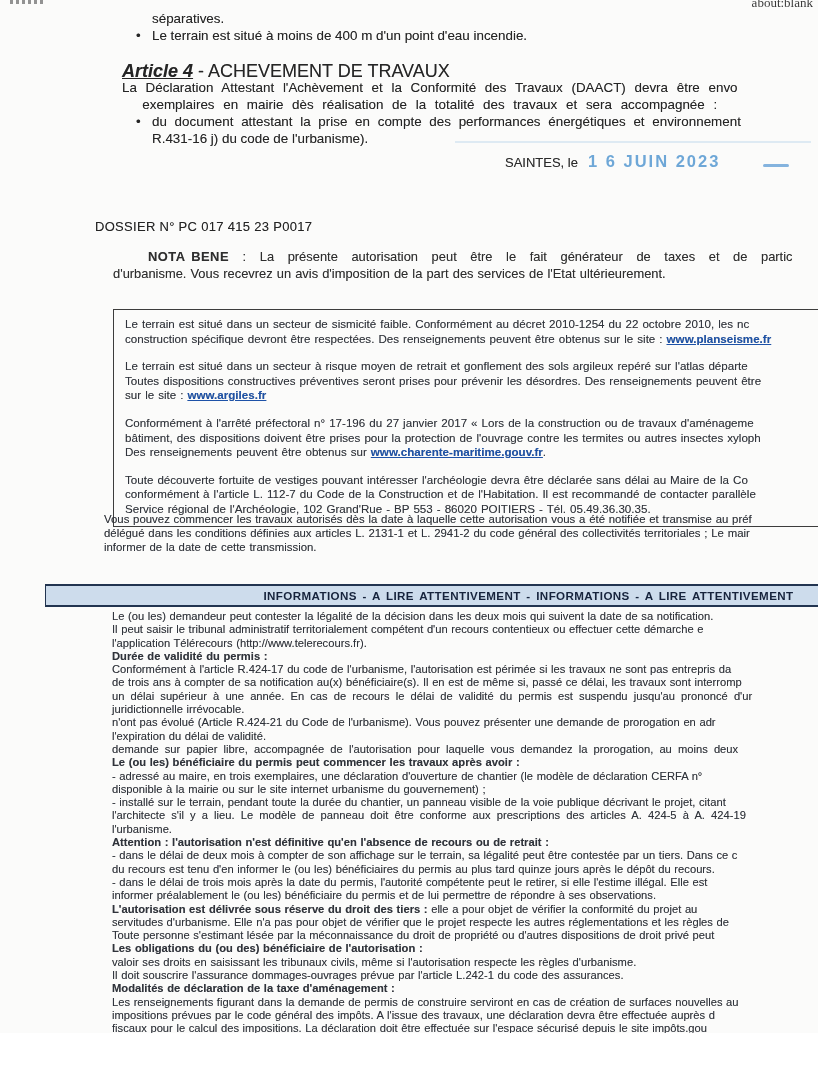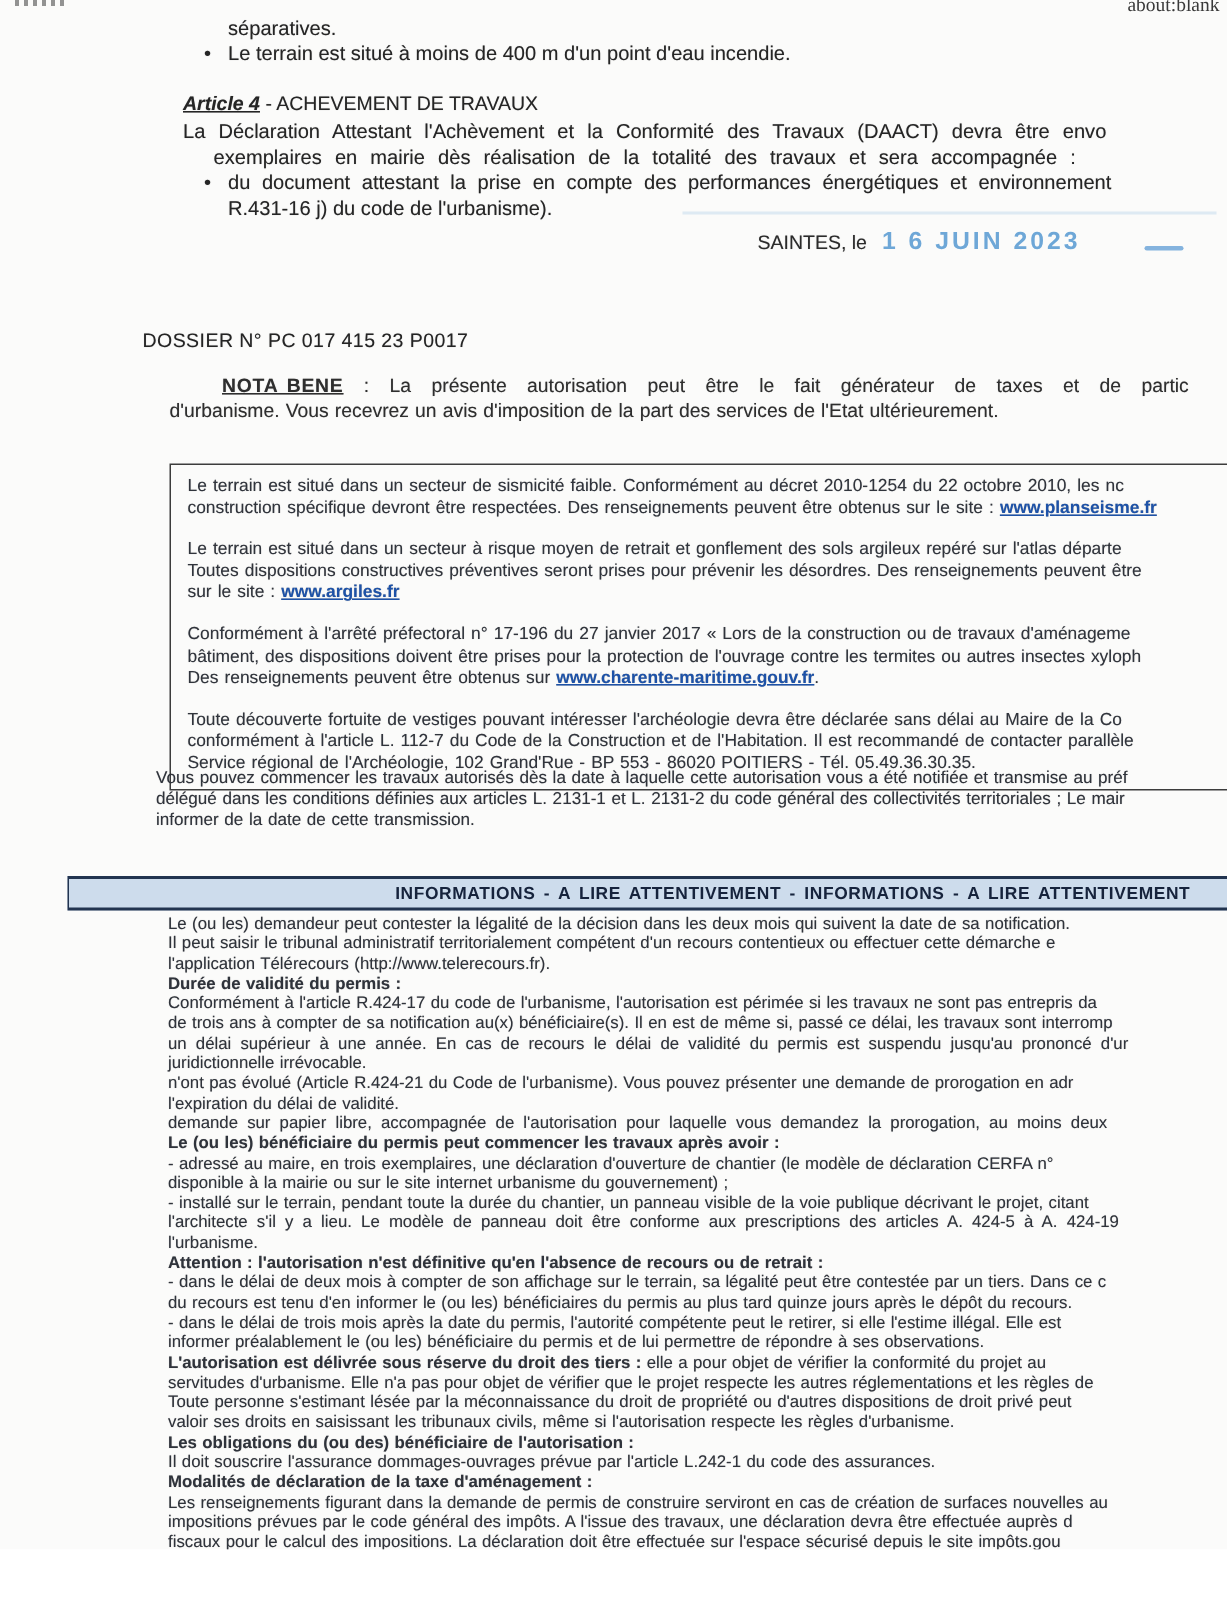--- a/index.html
+++ b/index.html
@@ -16,34 +16,34 @@
   
   .corner-artifact{left:10px;top:0;width:36px;height:4px;
     background:repeating-linear-gradient(90deg,#5a5a5a 0 3px,transparent 3px 6px);opacity:.65;}
   .url-frag{top:-5px;right:5px;font:13px "Liberation Serif",serif;color:#3a3a3a;text-shadow:none;}
 
   
   .tline{font-size:13.4px;color:#252525;}
   .sep-line{left:152px;top:11px;}
   .bullet-row{left:136px;top:28px;}
   .bullet-row .dot{display:inline-block;width:16px;}
-  .art-head{left:122px;top:61px;font-size:13px;}
+  .art-head{left:122px;top:61px;font-size:18px;}
   .art-label{font-style:italic;font-weight:bold;text-decoration:underline;}
   .top-para{left:122px;top:79px;line-height:17.3px;word-spacing:5px;text-align:center;}
   .bullet2{left:136px;top:114px;word-spacing:4px;}
   .r431{left:152px;top:131px;}
   .date-line{left:505px;top:152px;font-size:13px;color:#2b2b2b;}
   .stamp{color:#6ea7d7;font-weight:bold;font-size:16.5px;letter-spacing:2px;margin-left:10px;text-shadow:none;}
   .stamp-underline{left:763px;top:164px;width:26px;height:3px;background:#84b3de;border-radius:2px;}
   .faint-blue{left:455px;top:141px;width:356px;height:2px;background:#9cc3e5;opacity:.3;}
 
   .dossier{left:95px;top:219px;font-size:13px;letter-spacing:.3px;color:#242424;}
 
   .nota{left:113px;top:248px;width:705px;font-size:12.9px;line-height:17px;}
-  .nota-label{font-weight:bold;text-decoration:underline;letter-spacing:.5px;padding-left:35px;}
+  .nota-label{font-weight:bold;letter-spacing:.5px;padding-left:35px;}
   .nota-l1{word-spacing:10px;white-space:nowrap;}
   .nota-l1 .nota-label{word-spacing:2px;}
   .nota-l2{white-space:nowrap;word-spacing:.5px;}
 
   
   .notice-box{left:113px;top:309px;width:720px;border:1.5px solid #3c3c3c;
     padding:7px 0 9px 11px;font-size:11.6px;color:#30343c;}
   .bpara{margin-bottom:13px;}
   .bpara:last-child{margin-bottom:0;}
   .bline{white-space:nowrap;line-height:14.6px;word-spacing:.8px;}
@@ -130,21 +130,21 @@
       <div class="bpara">
         <div class="bline"><span>Toute découverte fortuite de vestiges pouvant intéresser l'archéologie devra être déclarée sans délai au Maire de la Co</span></div>
         <div class="bline"><span>conformément à l'article L. 112-7 du Code de la Construction et de l'Habitation. Il est recommandé de contacter parallèle</span></div>
         <div class="bline"><span>Service régional de l'Archéologie, 102 Grand'Rue - BP 553 - 86020 POITIERS - Tél. 05.49.36.30.35.</span></div>
       </div>
     </div>
 
   <div class="abs conditions">
     <div id="conditions-lines">
         <div class="cline">Vous pouvez commencer les travaux autorisés dès la date à laquelle cette autorisation vous a été notifiée et transmise au préf</div>
-        <div class="cline">délégué dans les conditions définies aux articles L. 2131-1 et L. 2131-2 du code général des collectivités territoriales ; Le mair</div>
+        <div class="cline">délégué dans les conditions définies aux articles L. 2131-1 et L. 2941-2 du code général des collectivités territoriales ; Le mair</div>
         <div class="cline">informer de la date de cette transmission.</div>
       </div>
   </div>
 
   <div class="abs info-bar">INFORMATIONS  -  A LIRE ATTENTIVEMENT  -  INFORMATIONS  -  A LIRE ATTENTIVEMENT</div>
 
   <div class="abs info-block" id="info-lines">
       <div class="iline"><span>Le (ou les) demandeur peut contester la légalité de la décision dans les deux mois qui suivent la date de sa notification.</span></div>
       <div class="iline"><span>Il peut saisir le tribunal administratif territorialement compétent d'un recours contentieux ou effectuer cette démarche e</span></div>
       <div class="iline"><span>l'application Télérecours (http://www.telerecours.fr).</span></div>
@@ -163,22 +163,22 @@
       <div class="iline wide"><span>l'architecte s'il y a lieu. Le modèle de panneau doit être conforme aux prescriptions des articles A. 424-5 à A. 424-19</span></div>
       <div class="iline"><span>l'urbanisme.</span></div>
       <div class="iline"><span class="lead">Attention : l'autorisation n'est définitive qu'en l'absence de recours ou de retrait :</span></div>
       <div class="iline"><span>- dans le délai de deux mois à compter de son affichage sur le terrain, sa légalité peut être contestée par un tiers. Dans ce c</span></div>
       <div class="iline"><span>du recours est tenu d'en informer le (ou les) bénéficiaires du permis au plus tard quinze jours après le dépôt du recours.</span></div>
       <div class="iline"><span>- dans le délai de trois mois après la date du permis, l'autorité compétente peut le retirer, si elle l'estime illégal. Elle est</span></div>
       <div class="iline"><span>informer préalablement le (ou les) bénéficiaire du permis et de lui permettre de répondre à ses observations.</span></div>
       <div class="iline"><span class="lead">L'autorisation est délivrée sous réserve du droit des tiers :</span><span> elle a pour objet de vérifier la conformité du projet au</span></div>
       <div class="iline"><span>servitudes d'urbanisme. Elle n'a pas pour objet de vérifier que le projet respecte les autres réglementations et les règles de</span></div>
       <div class="iline"><span>Toute personne s'estimant lésée par la méconnaissance du droit de propriété ou d'autres dispositions de droit privé peut</span></div>
+      <div class="iline"><span class="lead">Les obligations du (ou des) bénéficiaire de l'autorisation :</span></div>
       <div class="iline"><span>valoir ses droits en saisissant les tribunaux civils, même si l'autorisation respecte les règles d'urbanisme.</span></div>
-      <div class="iline"><span class="lead">Les obligations du (ou des) bénéficiaire de l'autorisation :</span></div>
       <div class="iline"><span>Il doit souscrire l'assurance dommages-ouvrages prévue par l'article L.242-1 du code des assurances.</span></div>
       <div class="iline"><span class="lead">Modalités de déclaration de la taxe d'aménagement :</span></div>
       <div class="iline"><span>Les renseignements figurant dans la demande de permis de construire serviront en cas de création de surfaces nouvelles au</span></div>
       <div class="iline"><span>impositions prévues par le code général des impôts. A l'issue des travaux, une déclaration devra être effectuée auprès d</span></div>
       <div class="iline"><span>fiscaux pour le calcul des impositions. La déclaration doit être effectuée sur l'espace sécurisé depuis le site impôts.gou</span></div>
       <div class="iline"><span>service « biens immobiliers », dans les 90 jours suivant l'achèvement des travaux.</span></div>
     </div>
 
 </div>
 

